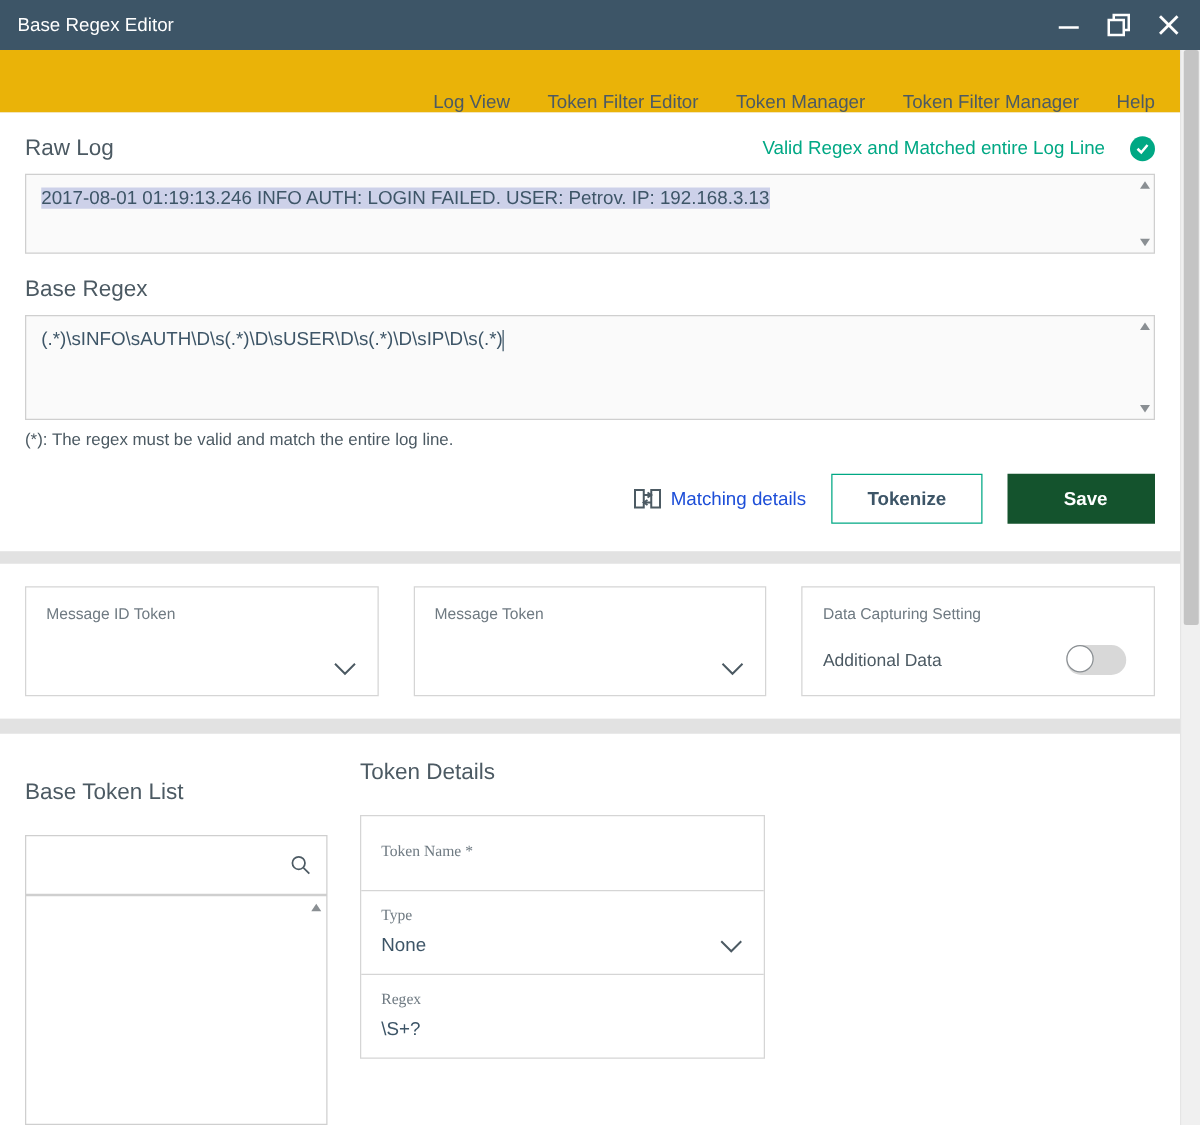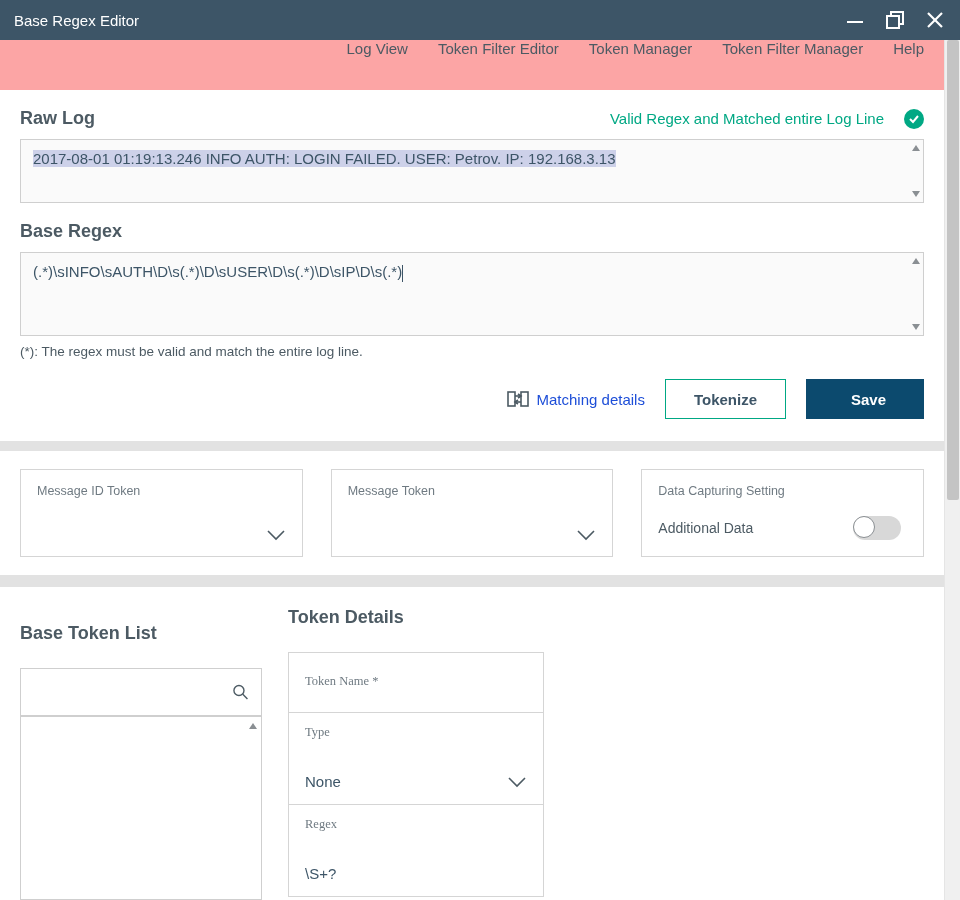--- a/index.html
+++ b/index.html
@@ -6,62 +6,62 @@
 body { font-family: "Segoe UI", Arial, sans-serif; background: #fff; width: 960px; height: 900px; overflow: hidden; }
 .window { width: 960px; height: 900px; display: flex; flex-direction: column; }
 .titlebar { background: #3d5567; height: 40px; display: flex; align-items: center; padding: 0 14px; color: #fff; }
 .titlebar .title { font-size: 15px; flex: 1; }
 .winbtns { display: flex; gap: 18px; align-items: center; }
 .winbtn { width: 22px; height: 22px; display: flex; align-items: center; justify-content: center; cursor: pointer; }
 .client { flex: 1; display: flex; background: #e2e2e2; }
 .main-col { flex: 1; display: flex; flex-direction: column; }
 .vscroll { width: 16px; background: #f0f0f0; border-left: 1px solid #e5e5e5; position: relative; }
 .vscroll .thumb { position: absolute; top: 0; left: 2px; width: 12px; height: 460px; background: #c4c4c4; border-radius: 2px; }
-.menubar { background: #fca5a5; height: 50px; display: flex; align-items: flex-start; justify-content: flex-end; padding: 0 20px; gap: 30px; color: #4c5a63; font-size: 15px; }
+.menubar { background: #eab308; height: 50px; display: flex; align-items: flex-end; justify-content: flex-end; padding: 0 20px; gap: 30px; color: #4c5a63; font-size: 15px; }
 .menubar span { cursor: pointer; }
 .panel { background: #fff; margin: 0; padding: 18px 20px 22px 20px; }
 .panel.small-gap { border-top: 10px solid #e2e2e2; }
 .section-header { display: flex; align-items: center; justify-content: space-between; margin-bottom: 10px; }
-.h { font-size: 18px; font-weight: 700; color: #4c5a63; }
+.h { font-size: 18px; font-weight: 400; color: #4c5a63; }
 .status { color: #00a884; font-size: 15px; display: flex; align-items: center; gap: 20px; }
 .status .check { width: 20px; height: 20px; background: #00a884; border-radius: 50%; display: flex; align-items: center; justify-content: center; }
 .status .check svg { stroke: #fff; }
 .textarea { width: 100%; border: 1px solid #cfcfcf; background: #fafafa; font-size: 15px; color: #3d5567; padding: 10px 12px; resize: none; position: relative; overflow: auto; font-family: inherit; }
 .ta-wrap { position: relative; }
 .ta-wrap .scroll-arrow { position: absolute; right: 3px; width: 10px; height: 10px; }
 .ta-wrap .scroll-arrow.top { top: 4px; }
 .ta-wrap .scroll-arrow.bot { bottom: 4px; }
 .rawlog .highlight { background: #cdd1e9; }
 .hint { font-size: 13.5px; color: #4c5a63; margin-top: 8px; }
 .action-row { display: flex; justify-content: flex-end; align-items: center; gap: 20px; margin-top: 20px; }
 .matching { display: flex; align-items: center; gap: 8px; color: #1d4ed8; font-size: 15px; cursor: pointer; }
 .btn { height: 40px; padding: 0 28px; font-size: 15px; display: flex; align-items: center; justify-content: center; cursor: pointer; border: none; }
 .btn.outline { background: #fff; border: 1.5px solid #00a884; color: #3d5567; font-weight: 600; }
-.btn.primary { background: #0c4a6e; color: #fff; font-weight: 600; min-width: 118px; padding-left: 35px; }
+.btn.primary { background: #14532d; color: #fff; font-weight: 600; min-width: 118px; padding-left: 35px; }
 .token-select-row { display: flex; gap: 28px; }
 .card { border: 1px solid #d5d5d5; padding: 14px 22px 16px 16px; flex: 1; position: relative; min-height: 75px; }
 .card-label { font-size: 12.5px; color: #6f7a82; }
 .card .chev { position: absolute; right: 16px; bottom: 14px; }
 .toggle-row { display: flex; align-items: center; justify-content: space-between; margin-top: 18px; }
 .toggle-label { font-size: 14px; color: #4c5a63; }
 .toggle { width: 48px; height: 24px; background: #d8d8d8; border-radius: 12px; position: relative; cursor: pointer; }
 .toggle .knob { width: 22px; height: 22px; border: 1.5px solid #8a8f93; background: #fff; border-radius: 50%; position: absolute; left: 0; top: 0; }
 .lower { display: flex; gap: 26px; padding: 20px 20px 0 20px; background: #fff; border-top: 12px solid #e2e2e2; flex: 1; overflow: hidden; }
 .col { display: flex; flex-direction: column; }
 .col.left { width: 242px; margin-top: 16px; }
-.col.right { width: 256px; }
+.col.right { width: 324px; }
 .searchbox { border: 1px solid #cfcfcf; height: 48px; display: flex; align-items: center; padding: 0 12px; margin-top: 24px; }
 .searchbox input { flex: 1; border: none; outline: none; font-size: 15px; background: transparent; }
 .listbox { border: 1px solid #cfcfcf; flex: 1; margin-top: 0; position: relative; }
 .listbox .list-scroll-arrow { position: absolute; right: 3px; top: 4px; }
 .details-card { border: 1px solid #d5d5d5; margin-top: 24px; }
 .field { border-bottom: 1px solid #d5d5d5; padding: 12px 16px 14px 16px; min-height: 60px; display: flex; flex-direction: column; justify-content: center; gap: 8px; }
 .field:last-child { border-bottom: none; }
 .field-label { font-size: 12.5px; color: #6f7a82; font-family: Liberation Serif, serif; }
-.field-value { font-size: 15px; color: #3d5567; display: flex; align-items: center; justify-content: space-between; margin-top: 25px; }
+.field-value { font-size: 15px; color: #3d5567; display: flex; align-items: center; justify-content: space-between; }
 svg { display: block; }
 </style>
 </head>
 <body>
 
 <div class="window">
   <div class="titlebar">
     <div class="title">Base Regex Editor</div>
     <div class="winbtns">
       <div class="winbtn">

